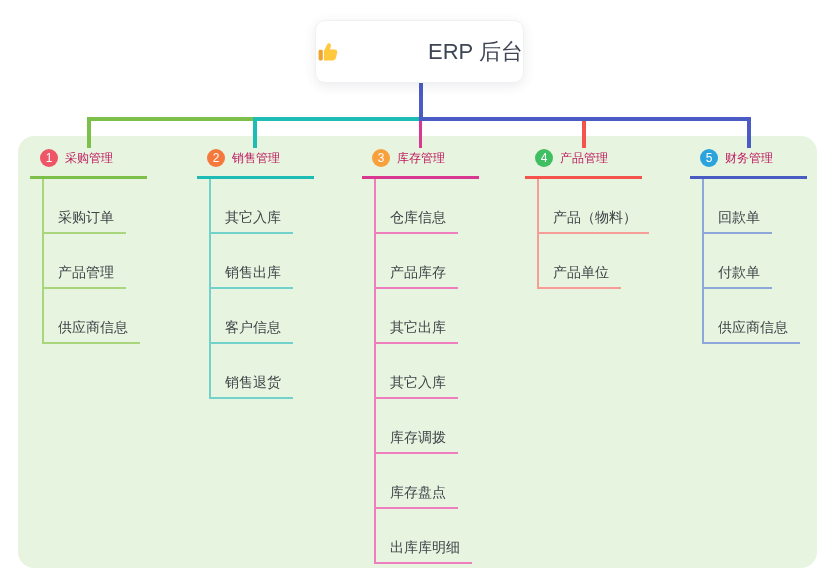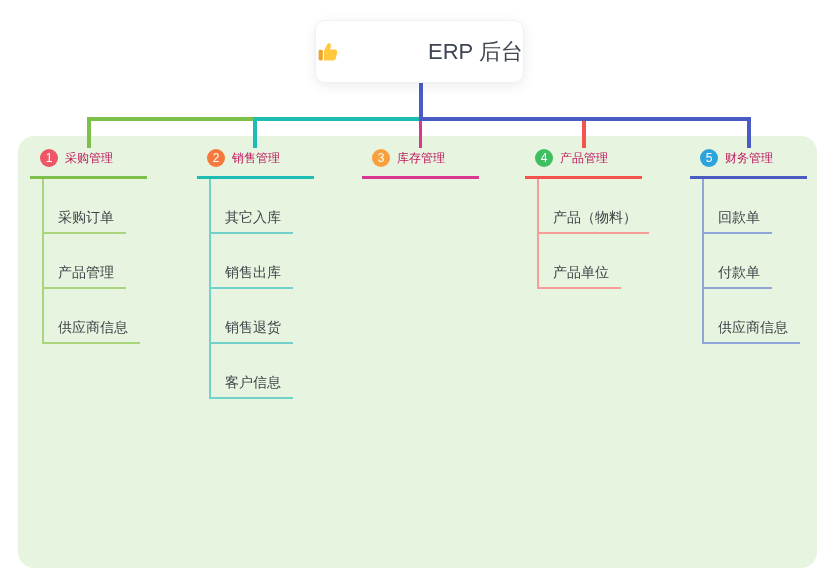--- a/index.html
+++ b/index.html
@@ -119,34 +119,63 @@
     <ul class="items">
     <li class="item">
       <span class="item-node">其它入库</span>
     </li>
 
     <li class="item">
       <span class="item-node">销售出库</span>
     </li>
 
     <li class="item">
+      <span class="item-node">客户信息</span>
+    </li>
+
+    <li class="item">
       <span class="item-node">销售退货</span>
-    </li>
-
-    <li class="item">
-      <span class="item-node">客户信息</span>
     </li>
   </ul>
   </section>
 
   <section class="branch b-2" style="--c: #D83890; --l: #EE7EBD; --badge: #F8A03C;">
     <header class="bh">
       <span class="badge">3</span>
       <span class="bl">库存管理</span>
     </header>
+    <ul class="items">
+    <li class="item">
+      <span class="item-node">仓库信息</span>
+    </li>
+
+    <li class="item">
+      <span class="item-node">产品库存</span>
+    </li>
+
+    <li class="item">
+      <span class="item-node">其它出库</span>
+    </li>
+
+    <li class="item">
+      <span class="item-node">其它入库</span>
+    </li>
+
+    <li class="item">
+      <span class="item-node">库存调拨</span>
+    </li>
+
+    <li class="item">
+      <span class="item-node">库存盘点</span>
+    </li>
+
+    <li class="item">
+      <span class="item-node">出库库明细</span>
+    </li>
+  </ul>
   </section>
 
   <section class="branch b-3" style="--c: #F4534E; --l: #F79D97; --badge: #3FBE62;">
     <header class="bh">
       <span class="badge">4</span>
       <span class="bl">产品管理</span>
     </header>
     <ul class="items">
     <li class="item">
       <span class="item-node">产品（物料）</span>

